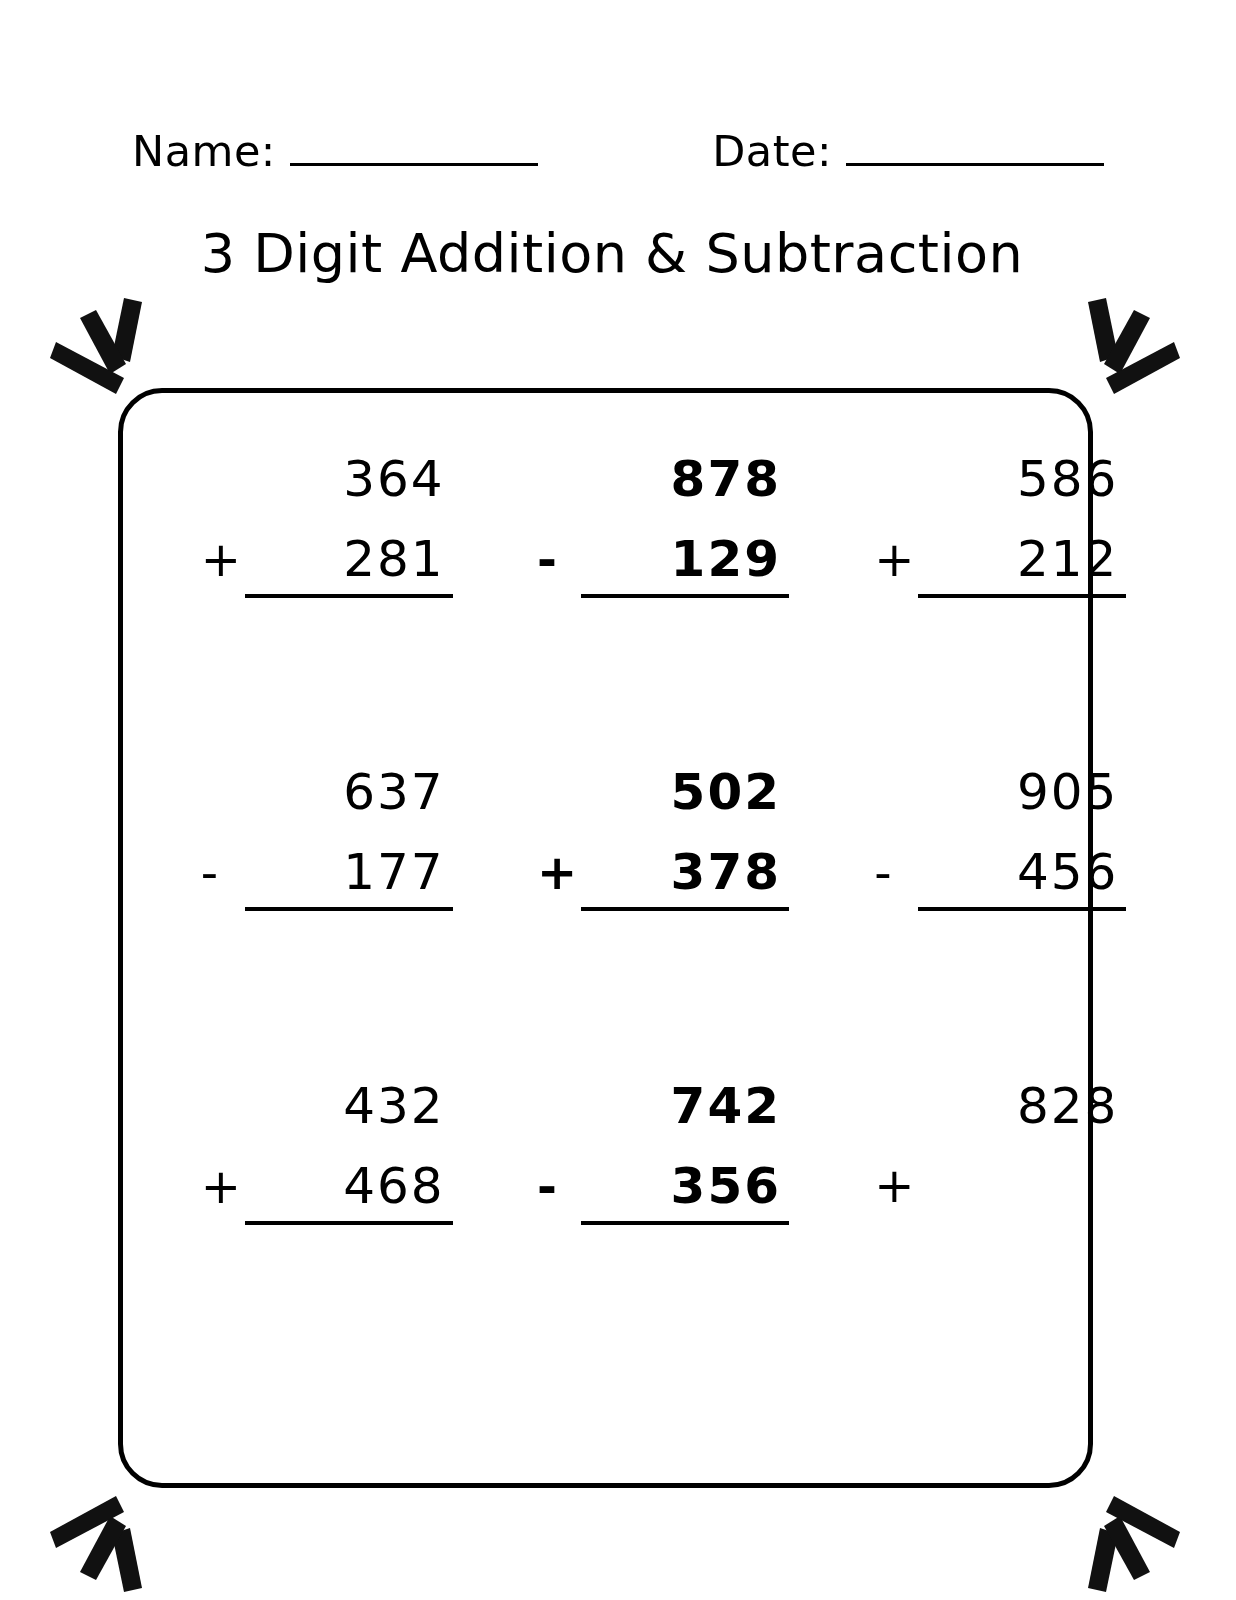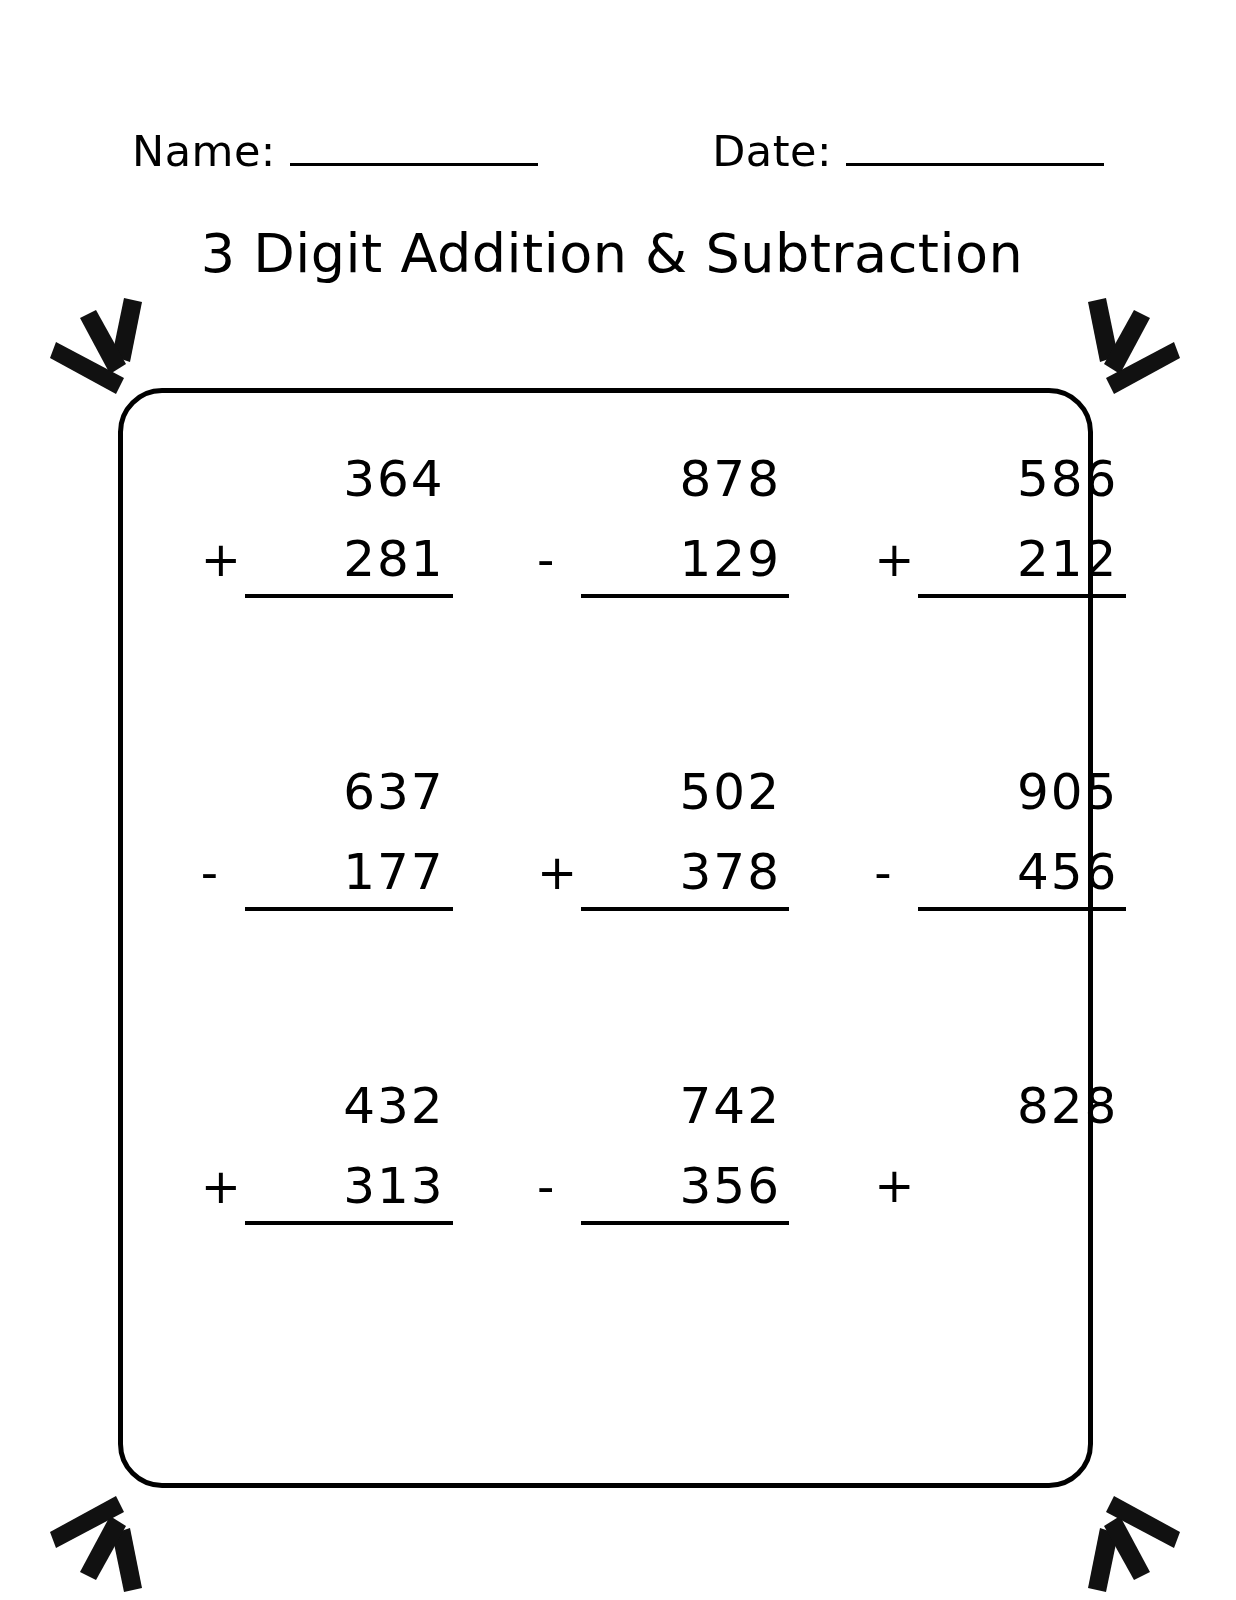--- a/index.html
+++ b/index.html
@@ -143,21 +143,21 @@
     display: block;
     text-align: right;
     font-size: 50px;
     letter-spacing: 2px;
     padding-right: 8px;
     line-height: 1.0;
   }
 
   
   .col-0 .prob-inner { margin-left: 28px; }
-  .col-1 .prob-inner { margin-left: 18px; }
+  .col-1 .prob-inner { margin-left: 18px; font-weight: bold; }
   .col-2 .prob-inner { margin-left: 10px; }
 </style>
 </head>
 <body>
 
 <div class="page">
 
   <div class="header-row">
     <div class="field name">
       <span class="field-label">Name:</span>
@@ -283,21 +283,21 @@
         </div>
       </div>
     </div>
 
     <div class="problem col-0">
       <div class="prob-inner">
         <div class="top-num">432</div>
         <div class="bottom-line">
           <span class="op">+</span>
           <span class="operand-wrap">
-            <span class="operand">313</span>
+            <span class="operand">468</span>
           </span>
         </div>
       </div>
     </div>
 
     <div class="problem col-1">
       <div class="prob-inner">
         <div class="top-num">742</div>
         <div class="bottom-line">
           <span class="op">-</span>

